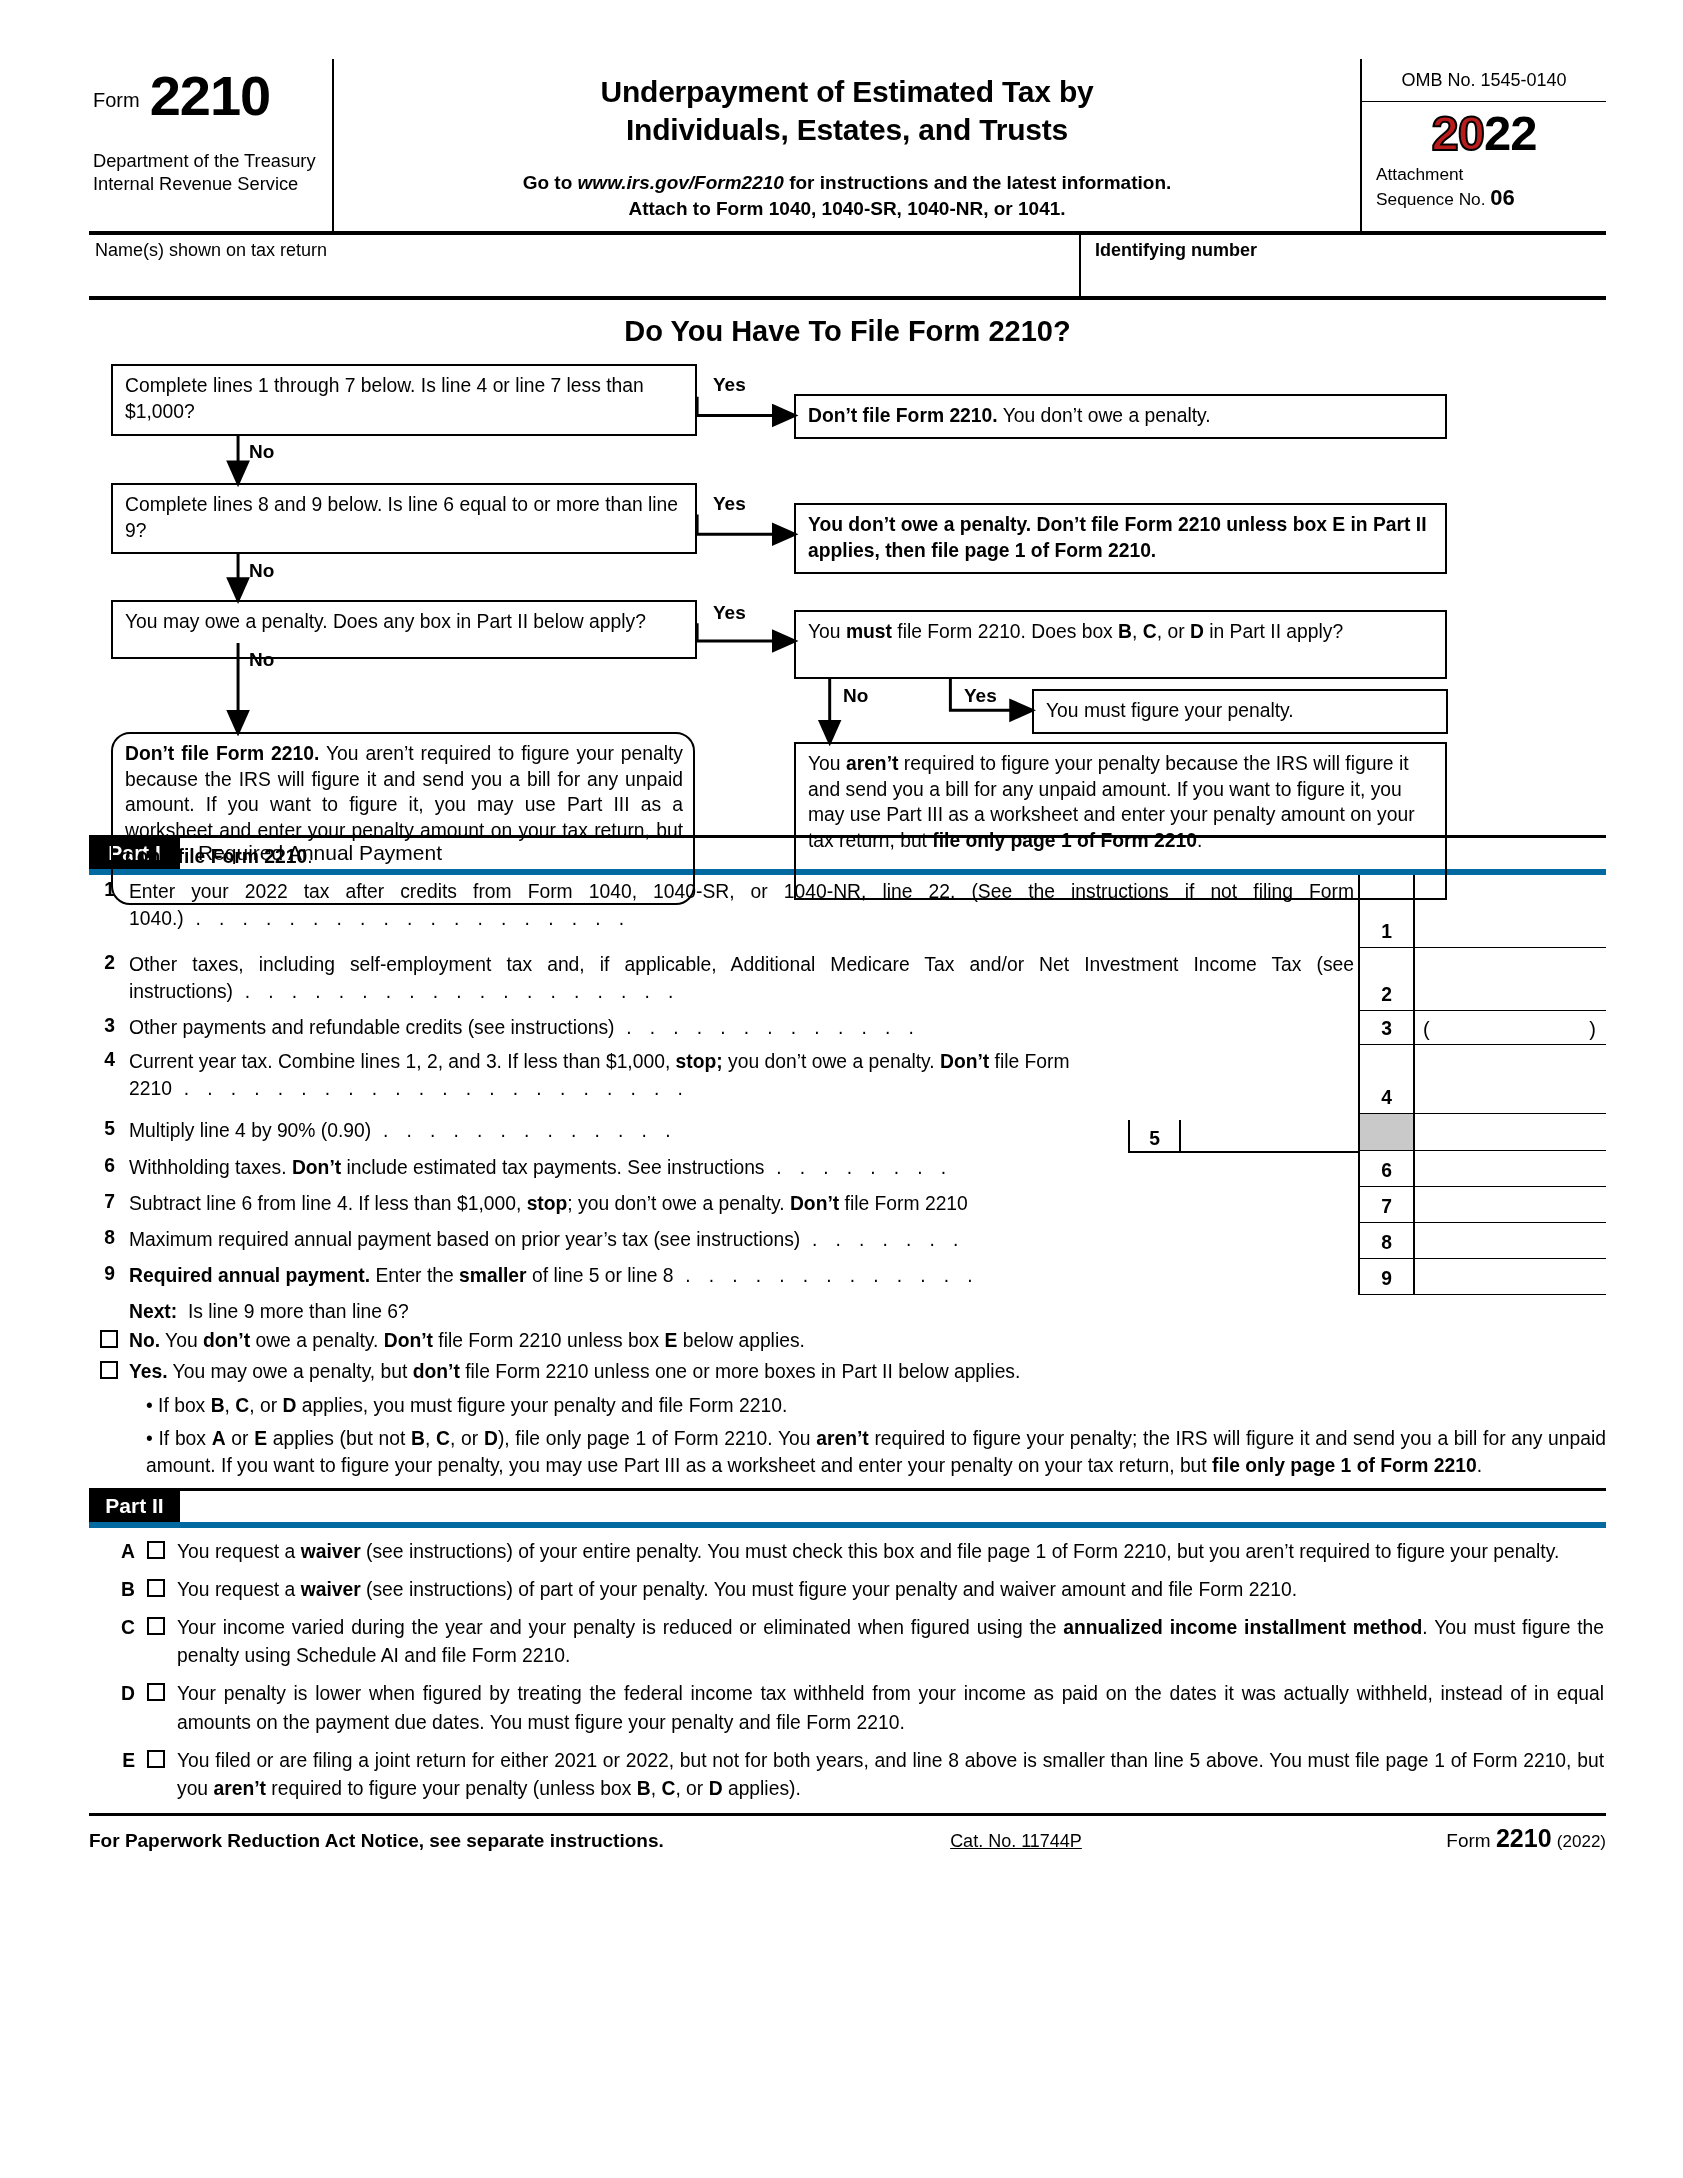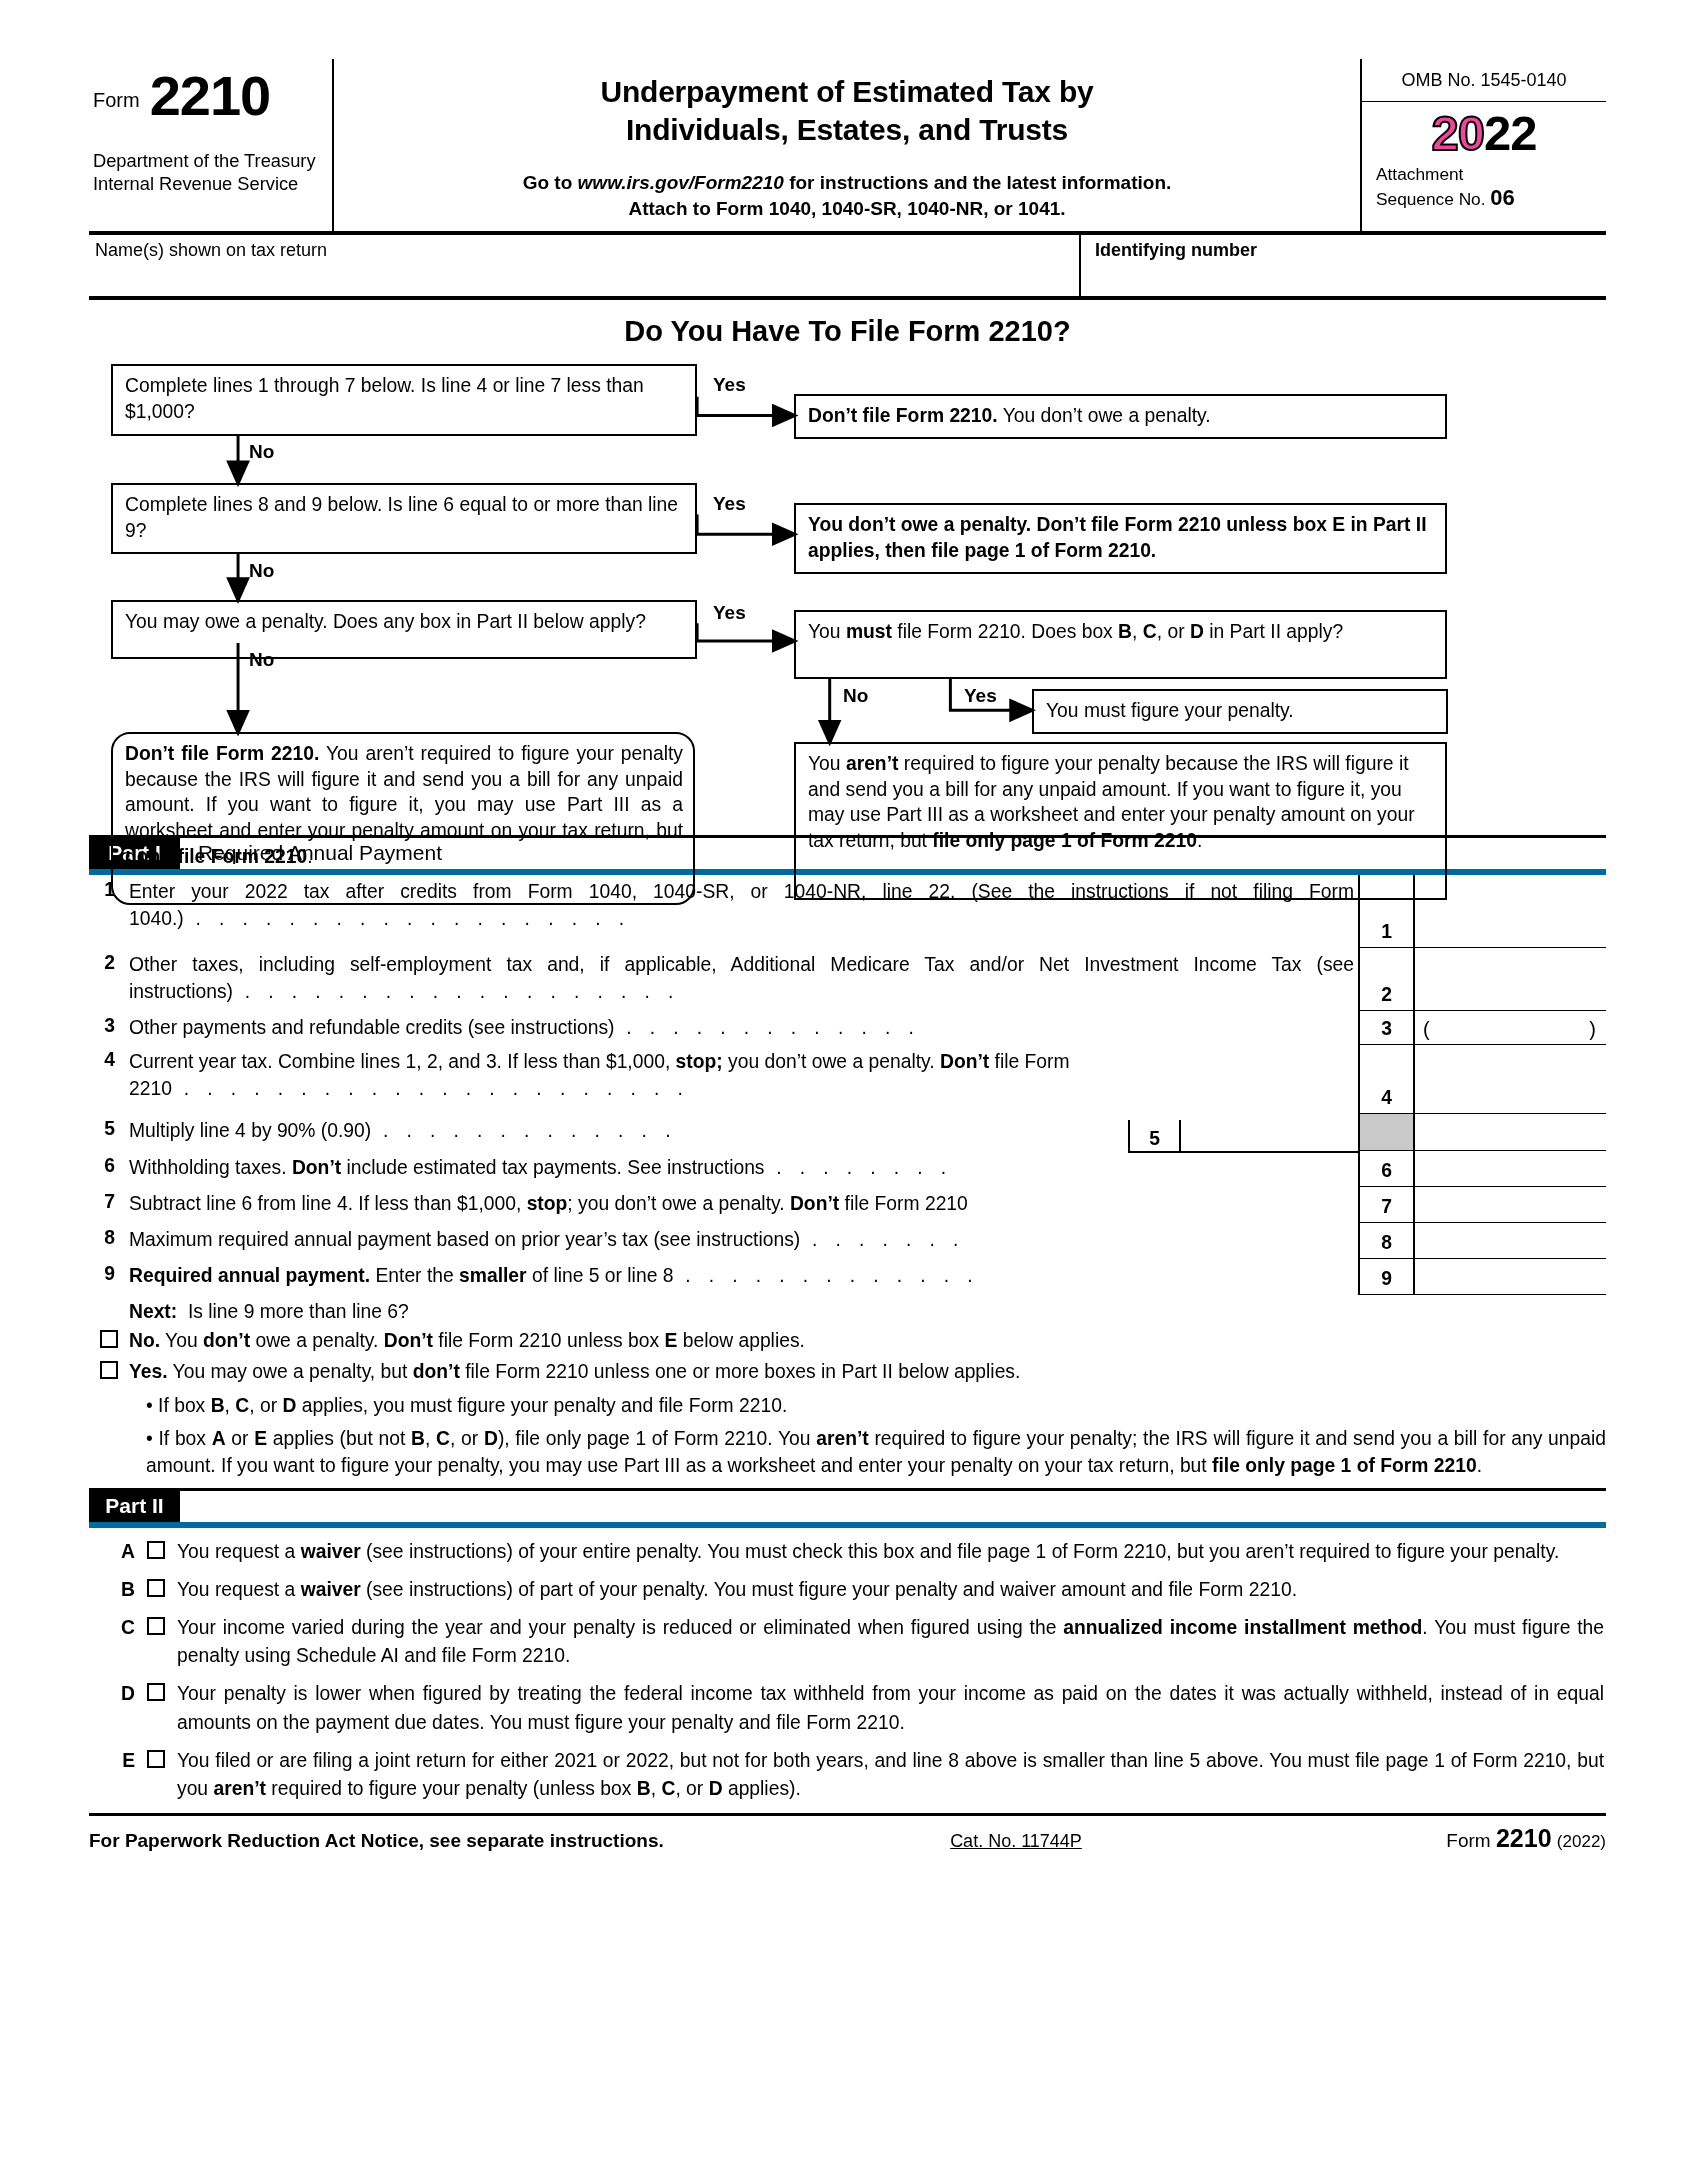--- a/index.html
+++ b/index.html
@@ -22,21 +22,21 @@
   .dept { padding-left:4px; margin-top: 28px; font-size: 18.3px; line-height: 1.26; }
 
   .hdr-mid { flex:1 1 auto; text-align:center; padding: 14px 16px 8px; }
   .hdr-title { font-size: 30px; font-weight: bold; line-height:1.26; letter-spacing:-0.2px;}
   .hdr-goto { margin-top: 21px; font-size: 19px; font-weight:bold; line-height:1.4; }
   .hdr-goto i { font-style: italic; }
 
   .hdr-right { width: 246px; flex:0 0 246px; border-left: 2px solid #000; text-align:center; }
   .omb { font-size: 18px; padding: 11px 0 10px; border-bottom: 1.5px solid #000; }
   .yr { font-size: 49px; font-weight: bold; line-height:1; padding: 7px 0 2px; letter-spacing:-1px;}
-  .yr .hollow { color:#ec4899;margin-top:10px; -webkit-text-stroke: 2px #000; }
+  .yr .hollow { color:#b91c1c;margin-top:10px; -webkit-text-stroke: 2px #000; }
   .attach { font-size: 17.3px; text-align:left; padding: 4px 0 7px 14px; line-height:1.2; }
   .attach b { font-size: 22px; }
 
   
   .namerow { display:flex; height: 65px; border-bottom: 4px solid #000; }
   .namerow .c1 { flex:1 1 auto; border-right: 2px solid #000; padding: 5px 0 0 6px; font-size: 18px; }
   .namerow .c2 { width: 525px; flex:0 0 525px; padding: 5px 0 0 14px; font-size: 18px; font-weight:bold; }
 
   
   .fc-title { text-align:center; font-size: 29px; font-weight:bold; margin: 15px 0 16px; }

